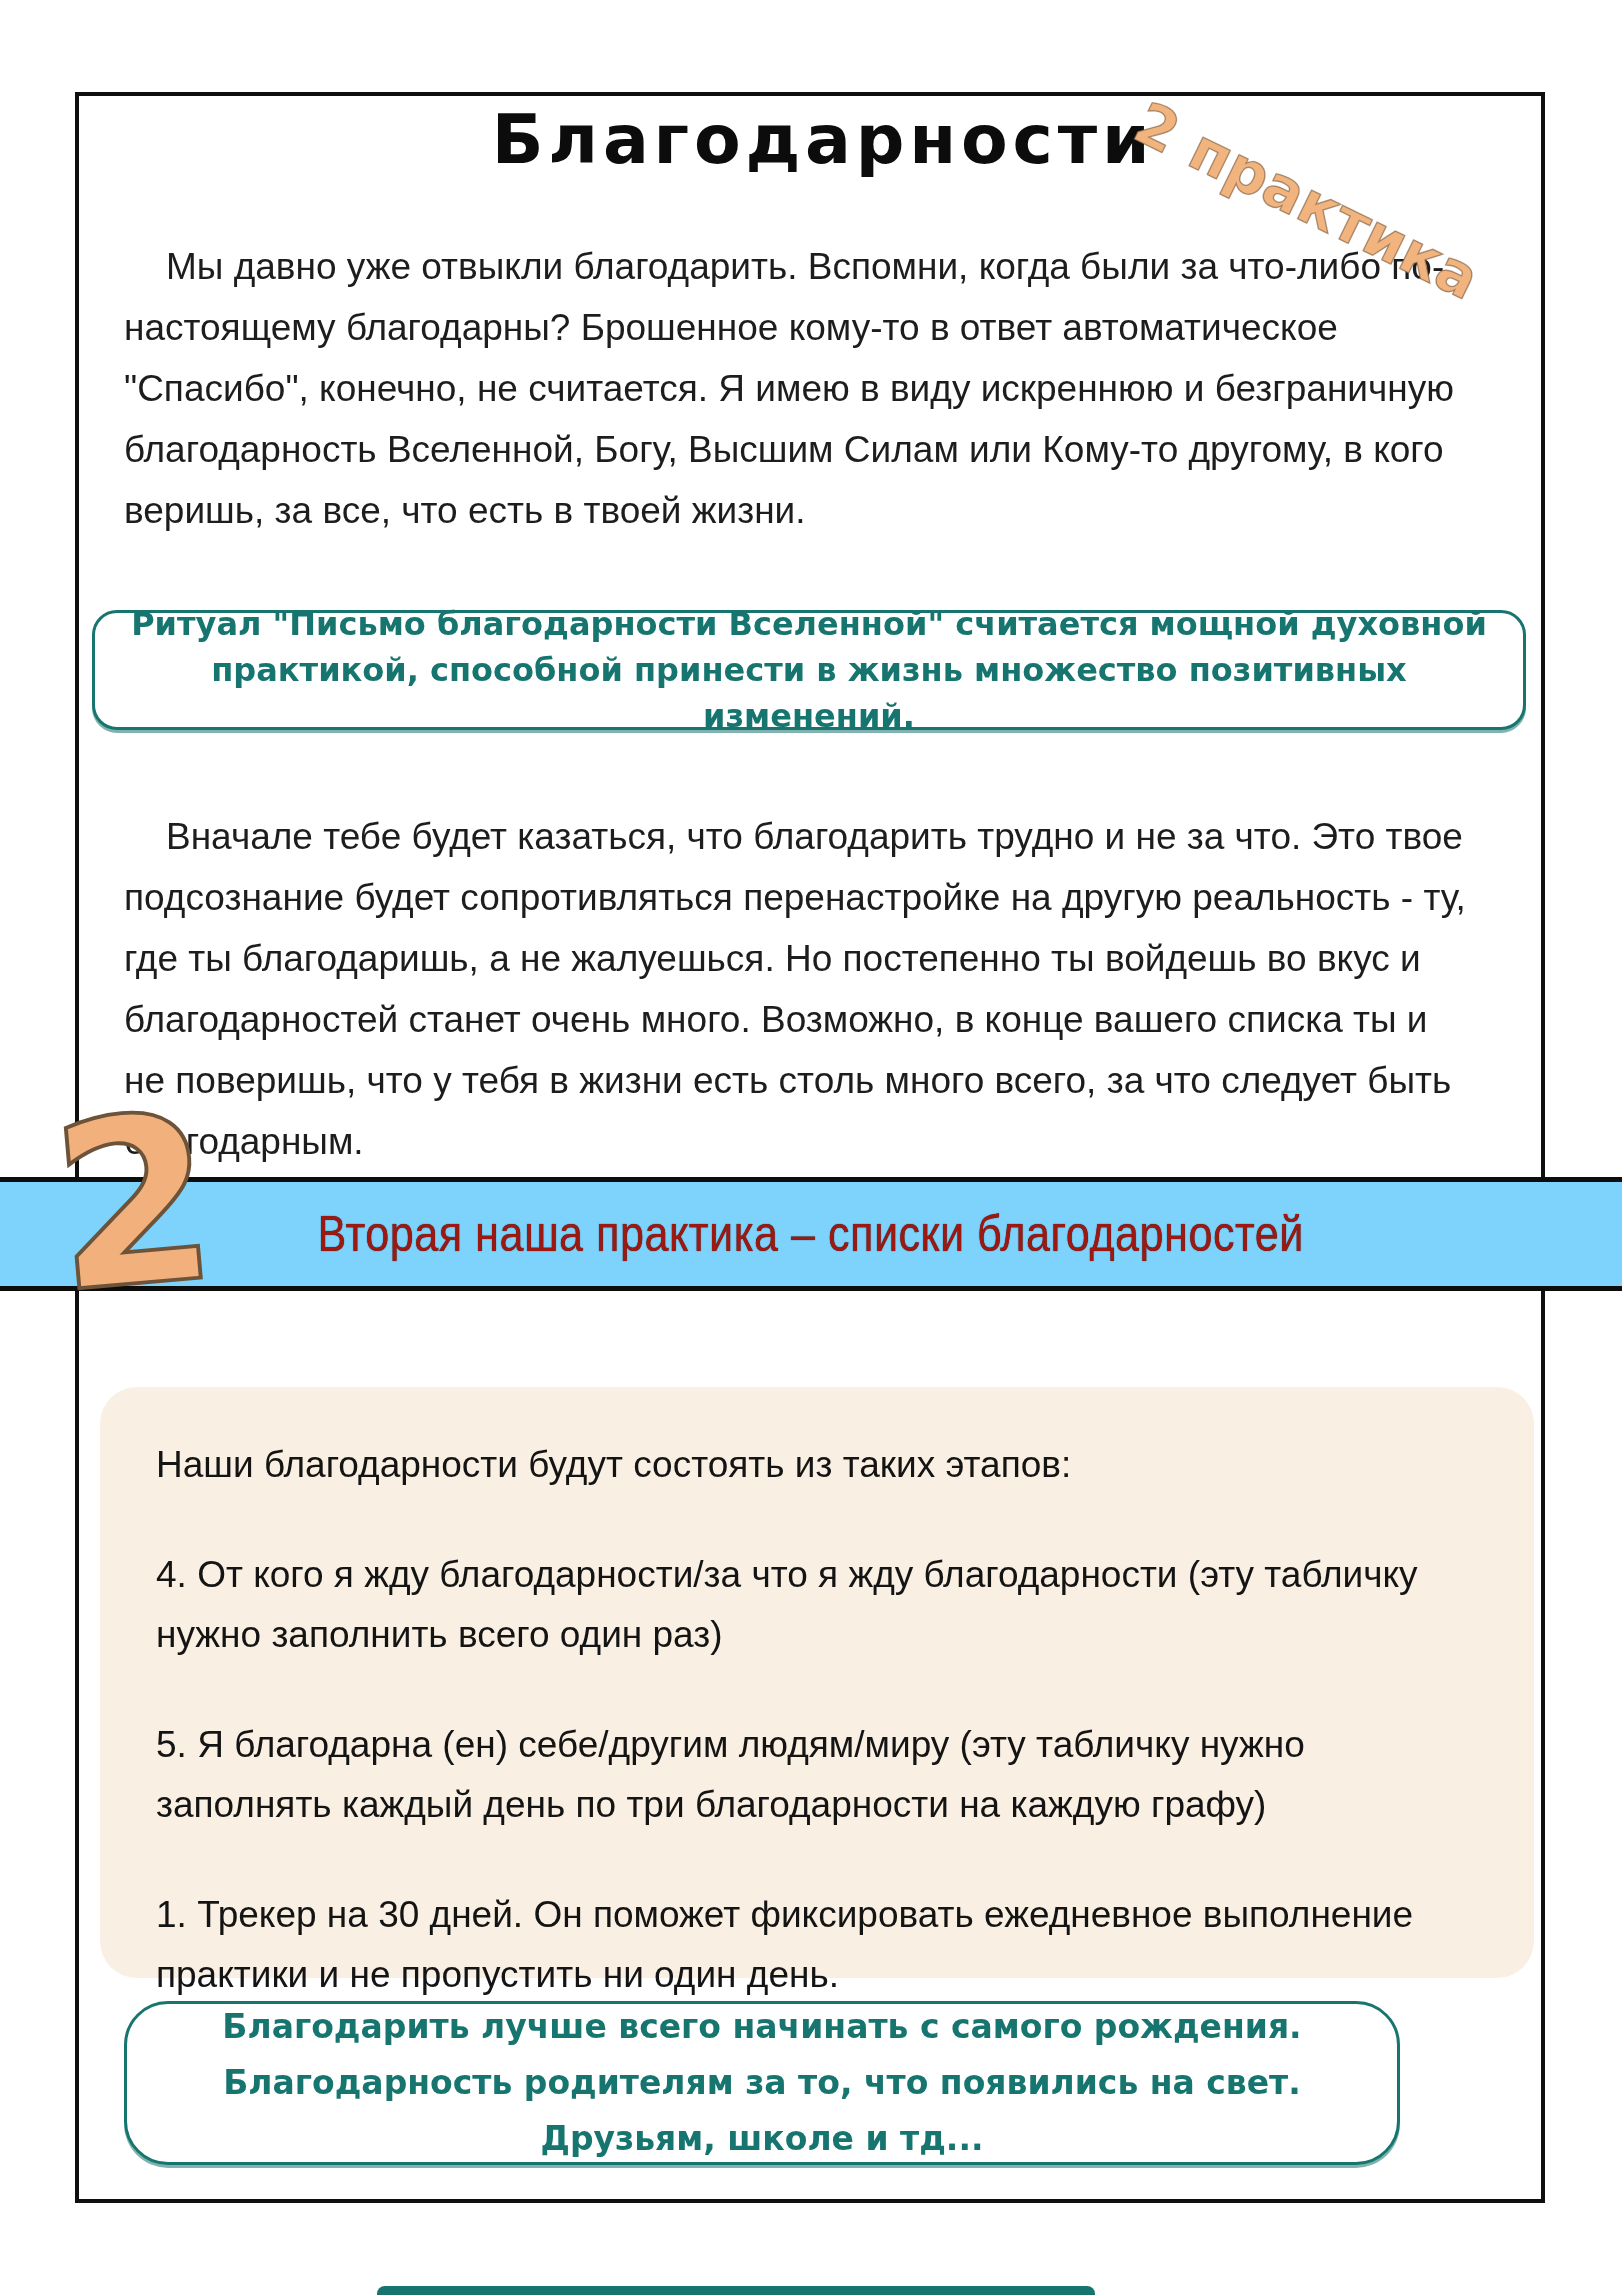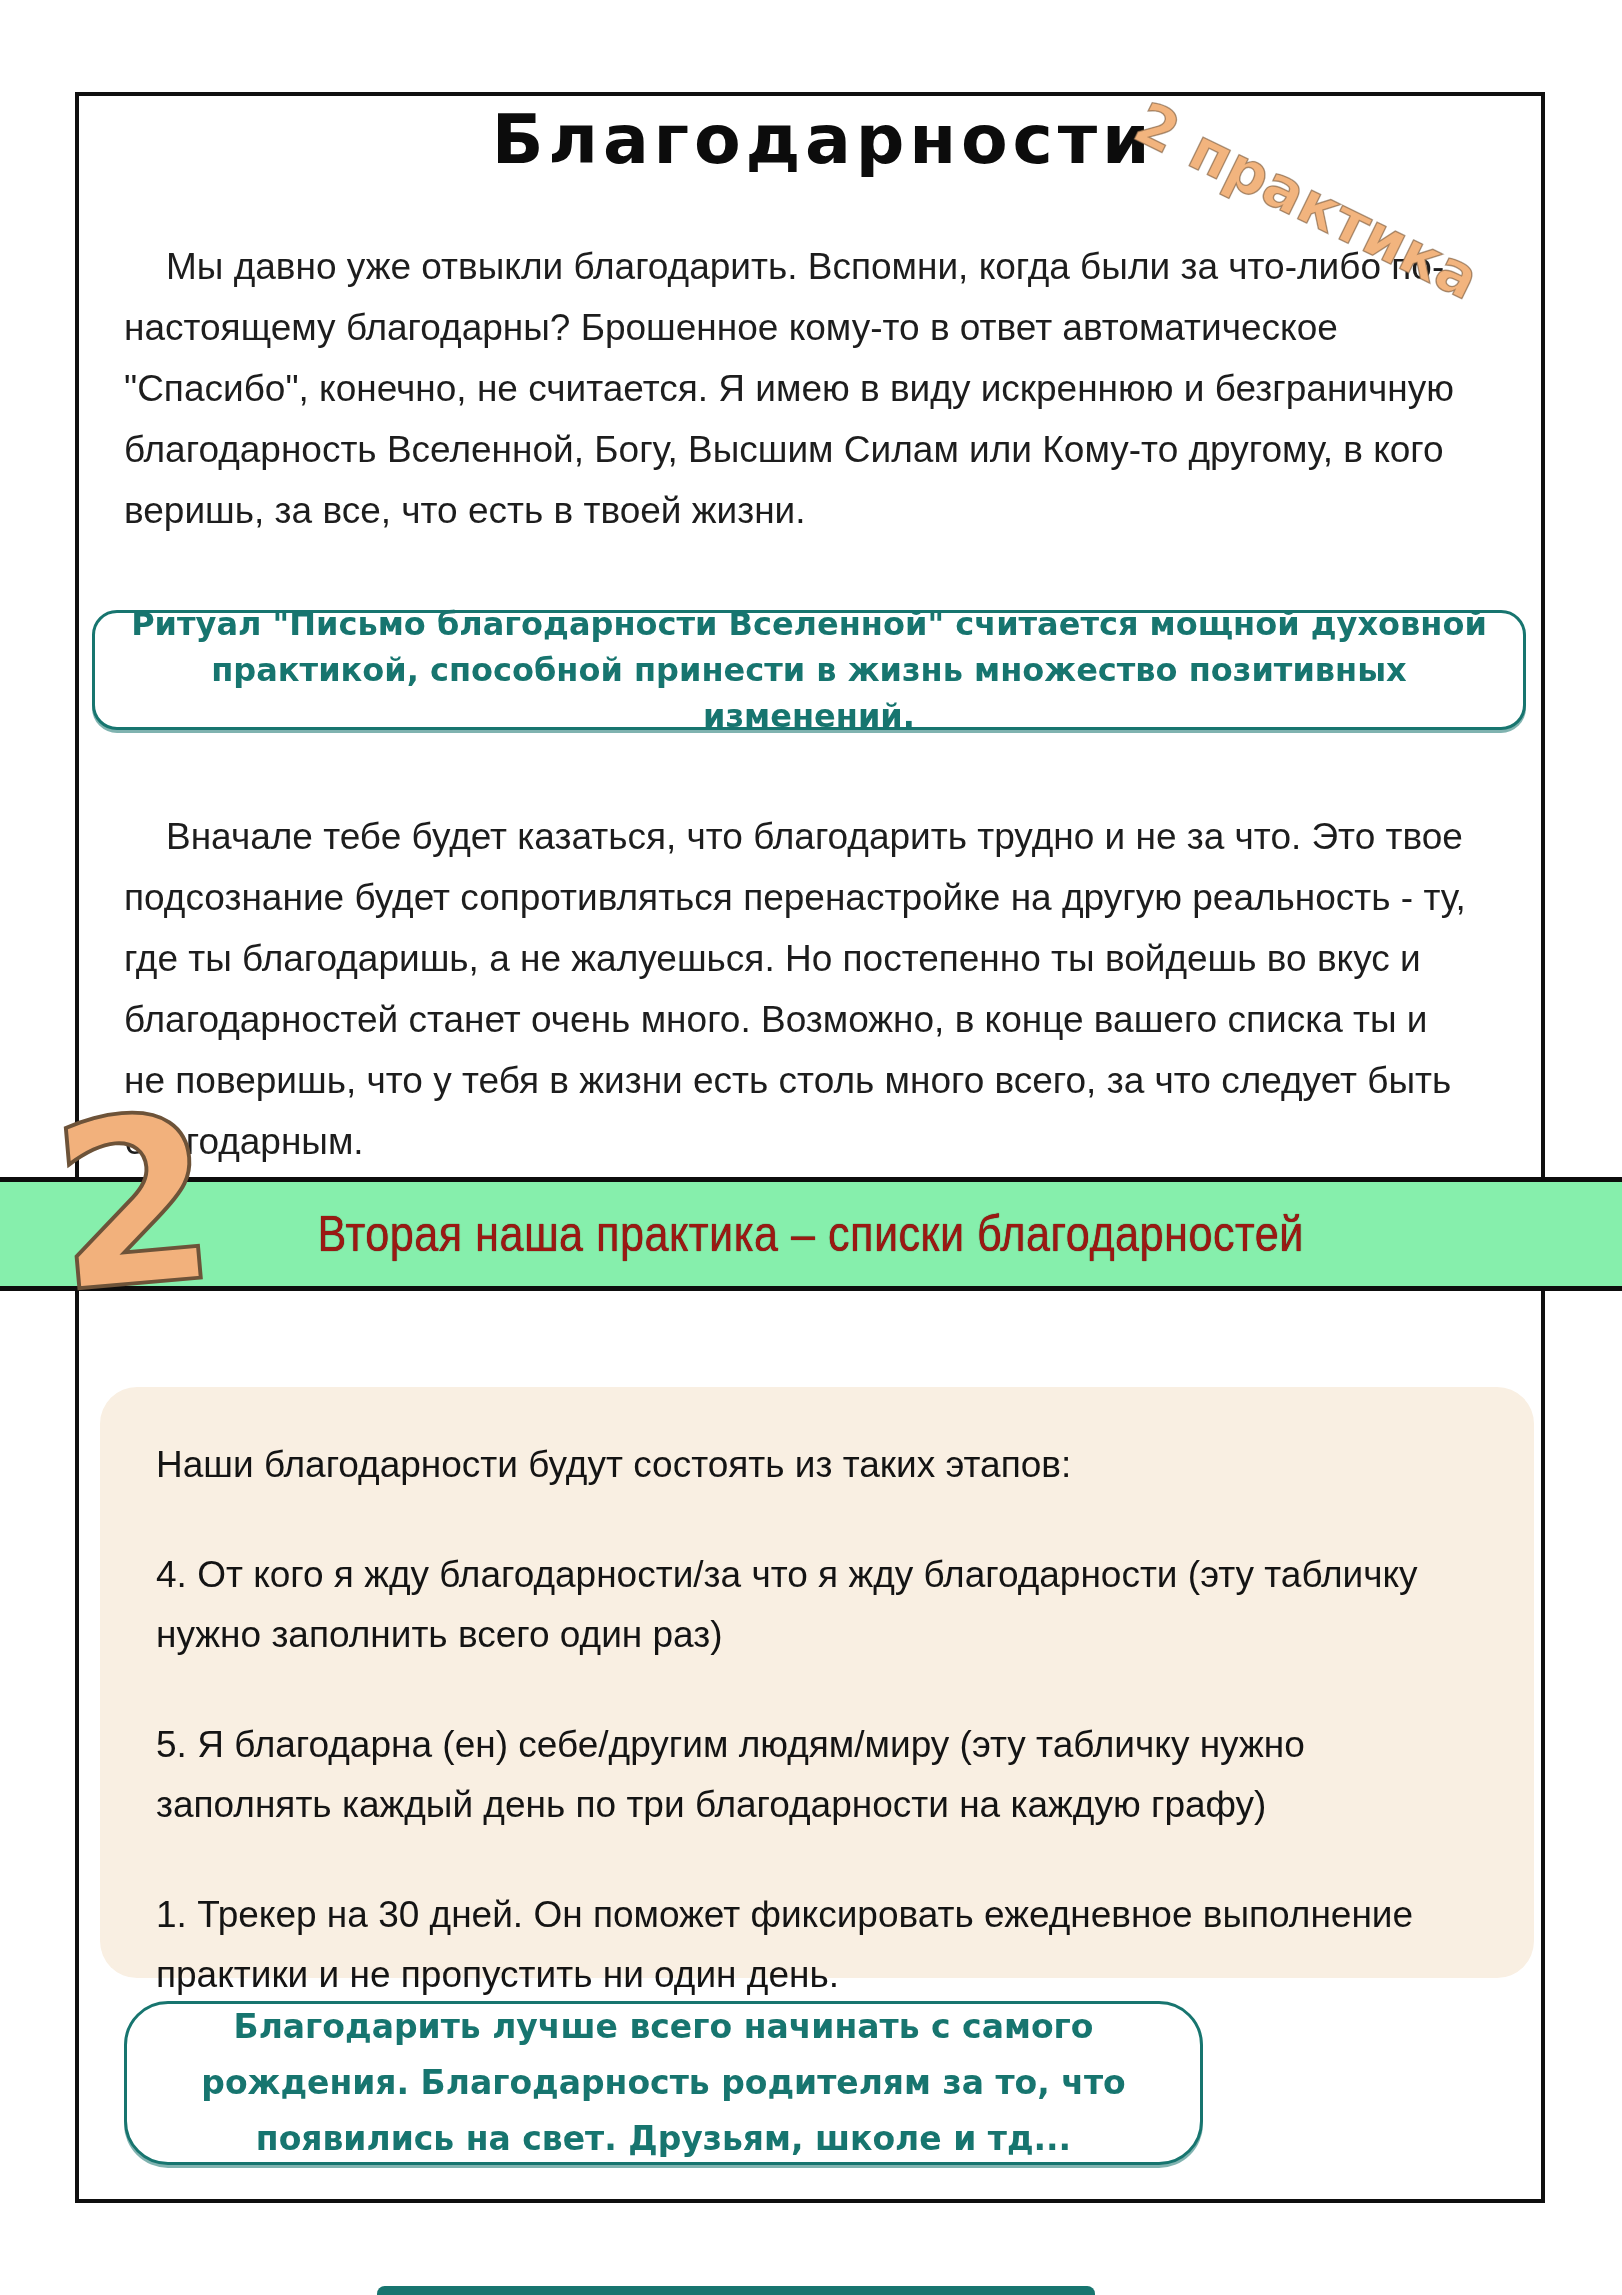--- a/index.html
+++ b/index.html
@@ -37,26 +37,26 @@
     border:3.9px solid #17756f; color:#17756f;
     display:flex; align-items:center; justify-content:center; text-align:center;
     font-family:"DejaVu Sans", sans-serif; font-weight:bold; z-index:2;
     box-shadow:0 2.9px 0 rgba(23,117,111,.55);
   }
   #callout-ritual{
     left:92px; top:610px; width:1434px; height:120px;
     border-radius:25px; font-size:32px; line-height:46px; padding:0 35px;
   }
   #callout-closing{
-    left:124px; top:2001px; width:1079px; height:164px;
+    left:124px; top:2001px; width:1276px; height:164px;
     border-radius:44px; font-size:33px; line-height:56px; padding:0 27px;
   }
   .banner{
     position:absolute; left:0; top:1177px; width:1622px; height:114px;
-    background:#86efac; border-top:5.8px solid #0d0d0d; border-bottom:5.8px solid #0d0d0d;
+    background:#7dd3fc; border-top:5.8px solid #0d0d0d; border-bottom:5.8px solid #0d0d0d;
     display:flex; align-items:center; justify-content:center; z-index:3;
   }
   .banner-text{
     font-size:45px; color:#9c1912; letter-spacing:0.5px;
     text-shadow:0 0 1px #2c0200; transform:scale(0.96,1.1);
     white-space:nowrap;
   }
   .big-two{
     position:absolute; left:54px; top:1089px; z-index:4;
     font-family:"DejaVu Sans", sans-serif; font-weight:bold;

